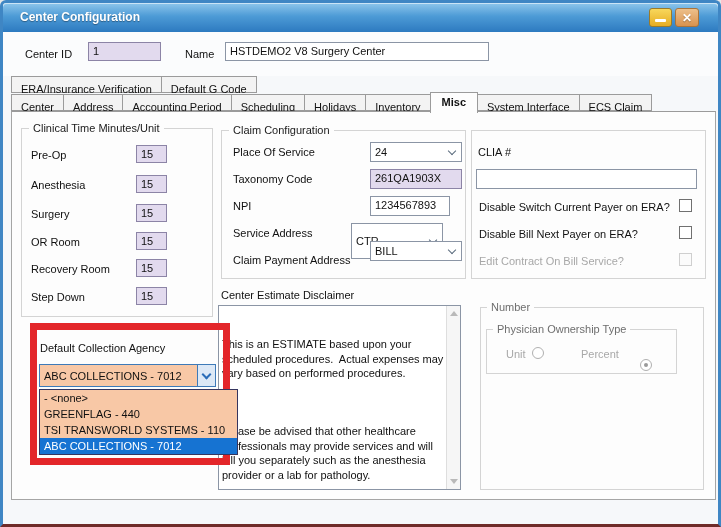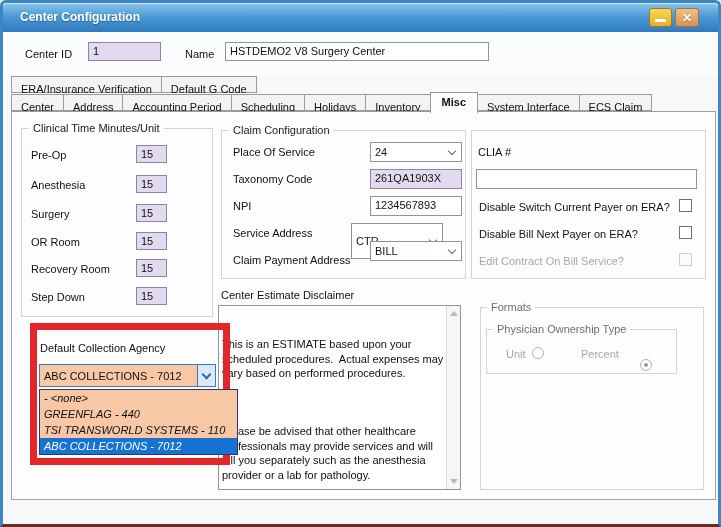--- a/index.html
+++ b/index.html
@@ -128,21 +128,21 @@
   <div class="abs lbl" style="left:28px;top:288px;">Step Down</div>
   <div class="abs tb lavender" style="left:133px;top:284px;width:31px;height:18px;">15</div>
 
   <div class="abs lbl" style="left:37px;top:339px;">Default Collection Agency</div>
   <div class="abs combo focus" style="left:36px;top:361px;width:177px;height:23px;">
     <span class="val">ABC COLLECTIONS - 7012</span>
     <span class="arrowzone">
         <span class="chev"></span>
       </span>
   </div>
-  <div class="abs droplist" style="left:36px;top:386px;width:199px;height:66px;font-style:italic;">
+  <div class="abs droplist" style="left:36px;top:386px;width:199px;height:66px;">
     <div class="dropitem">- &lt;none&gt;</div>
     <div class="dropitem">GREENFLAG - 440</div>
     <div class="dropitem">TSI TRANSWORLD SYSTEMS - 110</div>
     <div class="dropitem sel">ABC COLLECTIONS - 7012</div>
   </div>
 
   <div class="abs redbox" style="left:27px;top:320px;width:200px;height:142px;"></div>
 
   <div class="abs group" style="left:218px;top:127px;width:245px;height:149px;"></div>
   <div class="abs group-title" style="left:226px;top:121px;">Claim Configuration</div>
@@ -152,21 +152,21 @@
     <span class="val">24</span>
     <span class="arrowzone">
         <span class="chev"></span>
       </span>
   </div>
 
   <div class="abs lbl" style="left:230px;top:170px;">Taxonomy Code</div>
   <div class="abs tb lavender" style="left:367px;top:166px;width:92px;height:20px;">261QA1903X</div>
 
   <div class="abs lbl" style="left:230px;top:197px;">NPI</div>
-  <div class="abs tb" style="left:367px;top:193px;width:92px;height:20px;">1234567893</div>
+  <div class="abs tb" style="left:367px;top:193px;width:80px;height:20px;">1234567893</div>
 
   <div class="abs lbl" style="left:230px;top:224px;">Service Address</div>
   <div class="abs combo" style="left:348px;top:220px;width:92px;height:36px;">
     <span class="val">CTR</span>
     <span class="arrowzone">
         <span class="chev"></span>
       </span>
   </div>
 
   <div class="abs lbl" style="left:230px;top:251px;">Claim Payment Address</div>
@@ -197,21 +197,21 @@
       <p>Please be advised that other healthcare professionals may provide services and will bill you separately such as the anesthesia provider or a lab for pathology.</p>
       <p>Please feel free to contact us at xxx.xxx.xxxx with any questions you may have regarding your upcoming procedure, this estimate, or fees related to the procedure.</p>
     </div>
     <div class="scrollbar" style="position:absolute;right:0;top:0;width:14px;height:100%;">
       <div class="tri-up" style="position:absolute;left:3px;top:5px;"></div>
       <div class="tri-dn" style="position:absolute;left:3px;bottom:5px;"></div>
     </div>
   </div>
 
   <div class="abs group" style="left:477px;top:304px;width:224px;height:183px;"></div>
-  <div class="abs group-title dim" style="left:484px;top:298px;">Formats</div>
+  <div class="abs group-title dim" style="left:484px;top:298px;">Number</div>
 
   <div class="abs group" style="left:483px;top:326px;width:191px;height:45px;"></div>
   <div class="abs group-title dim" style="left:490px;top:320px;">Physician Ownership Type</div>
 
   <div class="abs lbl dimtext" style="left:503px;top:345px;">Unit</div>
   <div class="abs radio" style="left:529px;top:344px;"></div>
   <div class="abs lbl dimtext" style="left:578px;top:345px;">Percent</div>
   <div class="abs radio on" style="left:637px;top:344px;"></div>
 
 

